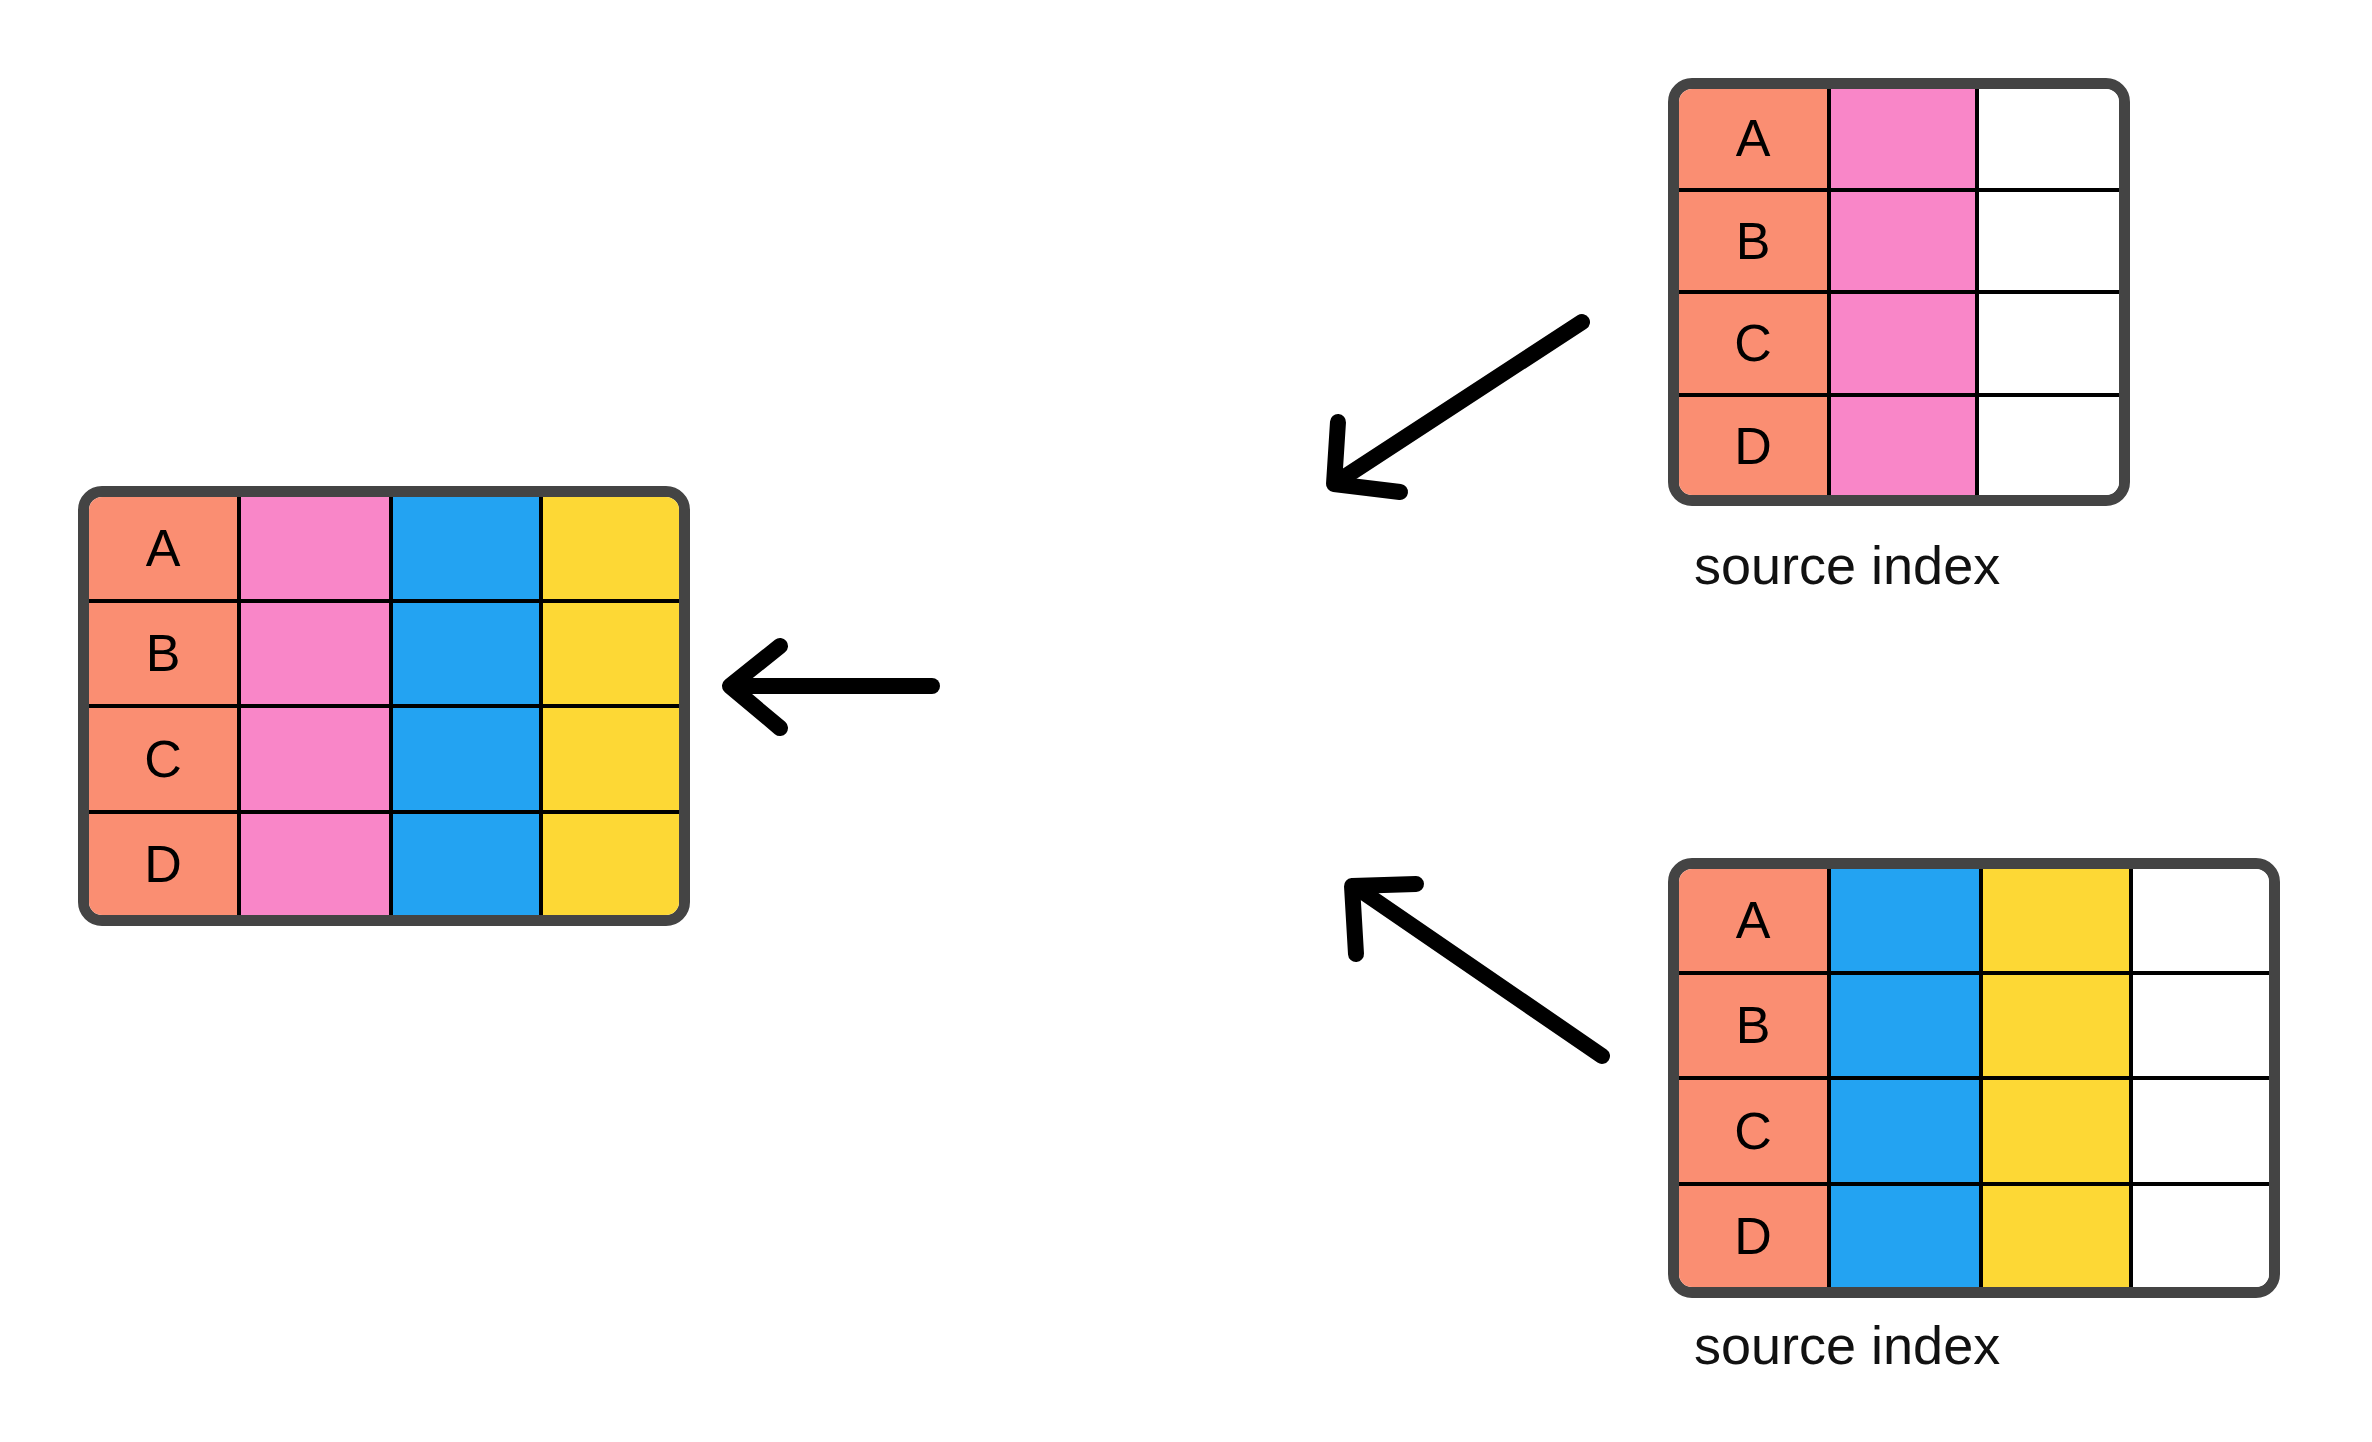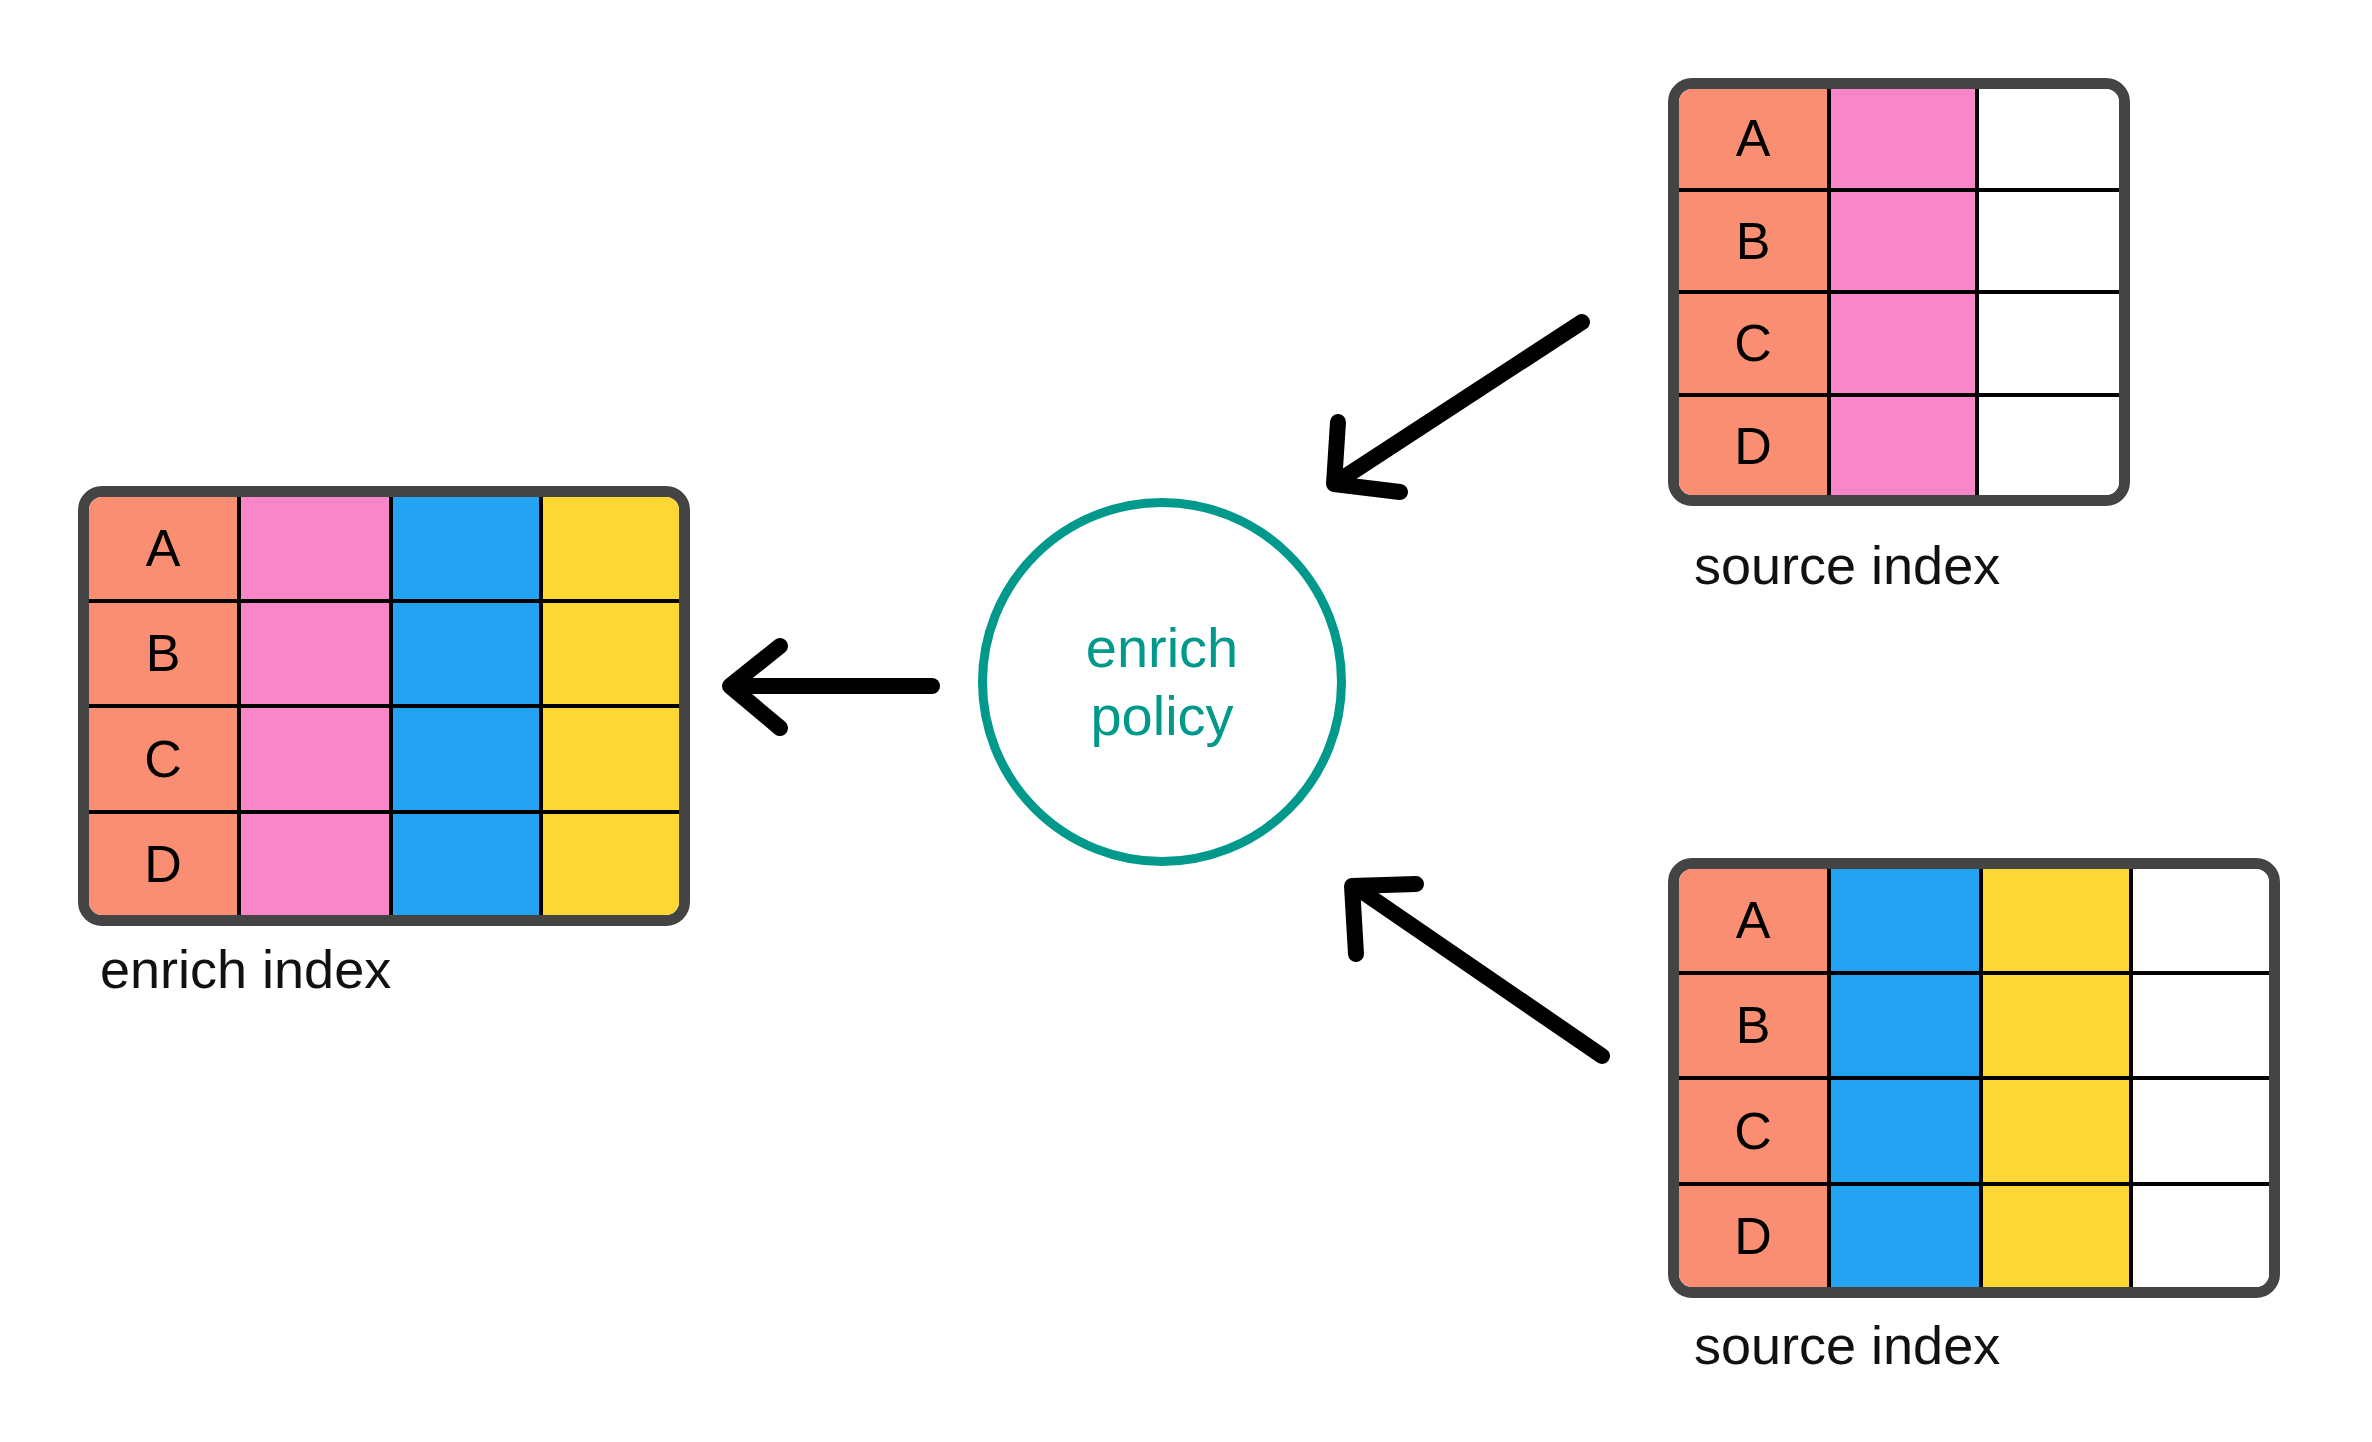--- a/index.html
+++ b/index.html
@@ -182,21 +182,20 @@
       <div class="cell c0" style="background:#FA8E72">
         <span class="cell-key">D</span>
       </div>
       <div class="cell c1" style="background:#F986C8"></div>
       <div class="cell c2" style="background:#23A3F2"></div>
       <div class="cell c3" style="background:#FDD835"></div>
     </div>
 
   </div>
 
-  <div class="caption" id="enrich-index-caption">enrich index</div>
 
   <div class="index-table" id="source-index-table-1">
 
     <div class="table-row">
       <div class="cell c0" style="background:#FA8E72">
         <span class="cell-key">A</span>
       </div>
       <div class="cell c1" style="background:#F986C8"></div>
       <div class="cell c2" style="background:#FFFFFF"></div>
     </div>
@@ -264,24 +263,20 @@
       </div>
       <div class="cell c1" style="background:#23A3F2"></div>
       <div class="cell c2" style="background:#FDD835"></div>
       <div class="cell c3" style="background:#FFFFFF"></div>
     </div>
 
   </div>
 
   <div class="caption" id="source-index-caption-2">source index</div>
 
-  <div id="policy-circle">
-    <span class="policy-line">enrich</span>
-    <span class="policy-line">policy</span>
-  </div>
 
   <svg class="arrow-svg" id="arrow-to-enrich" viewBox="0 0 260 140">
     <path class="arrow-stroke" d="M 232 66 L 34 66"></path>
     <path class="arrow-stroke" d="M 80 26 L 30 66 L 80 108"></path>
   </svg>
 
   <svg class="arrow-svg" id="arrow-from-source-1" viewBox="0 0 300 220">
     <path class="arrow-stroke" d="M 272 22 L 30 180"></path>
     <path class="arrow-stroke" d="M 28 122 L 24 184 L 90 192"></path>
   </svg>

